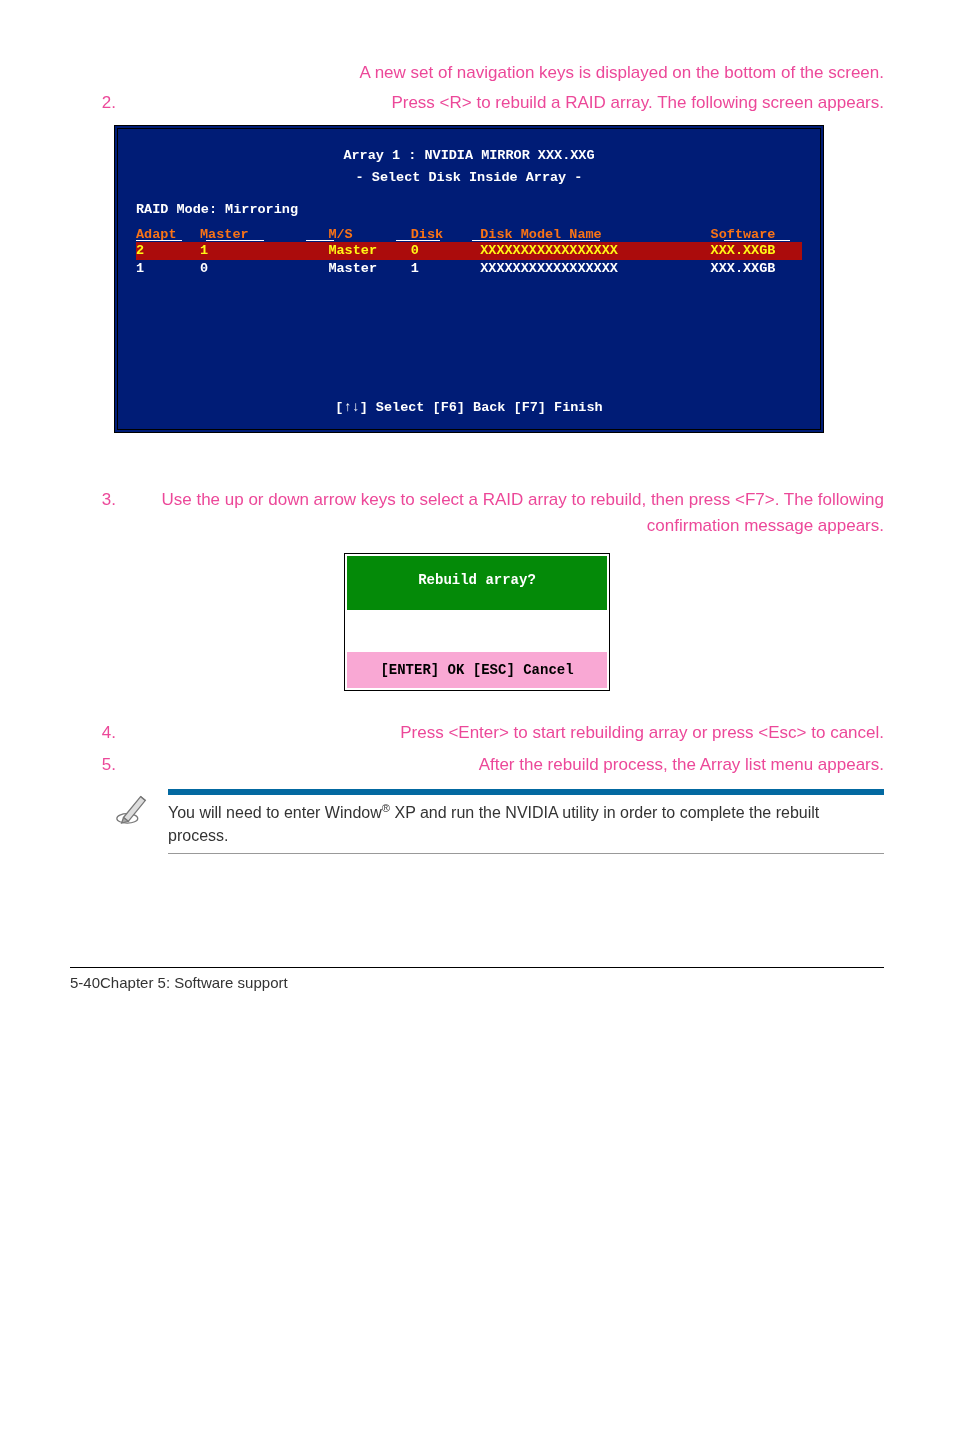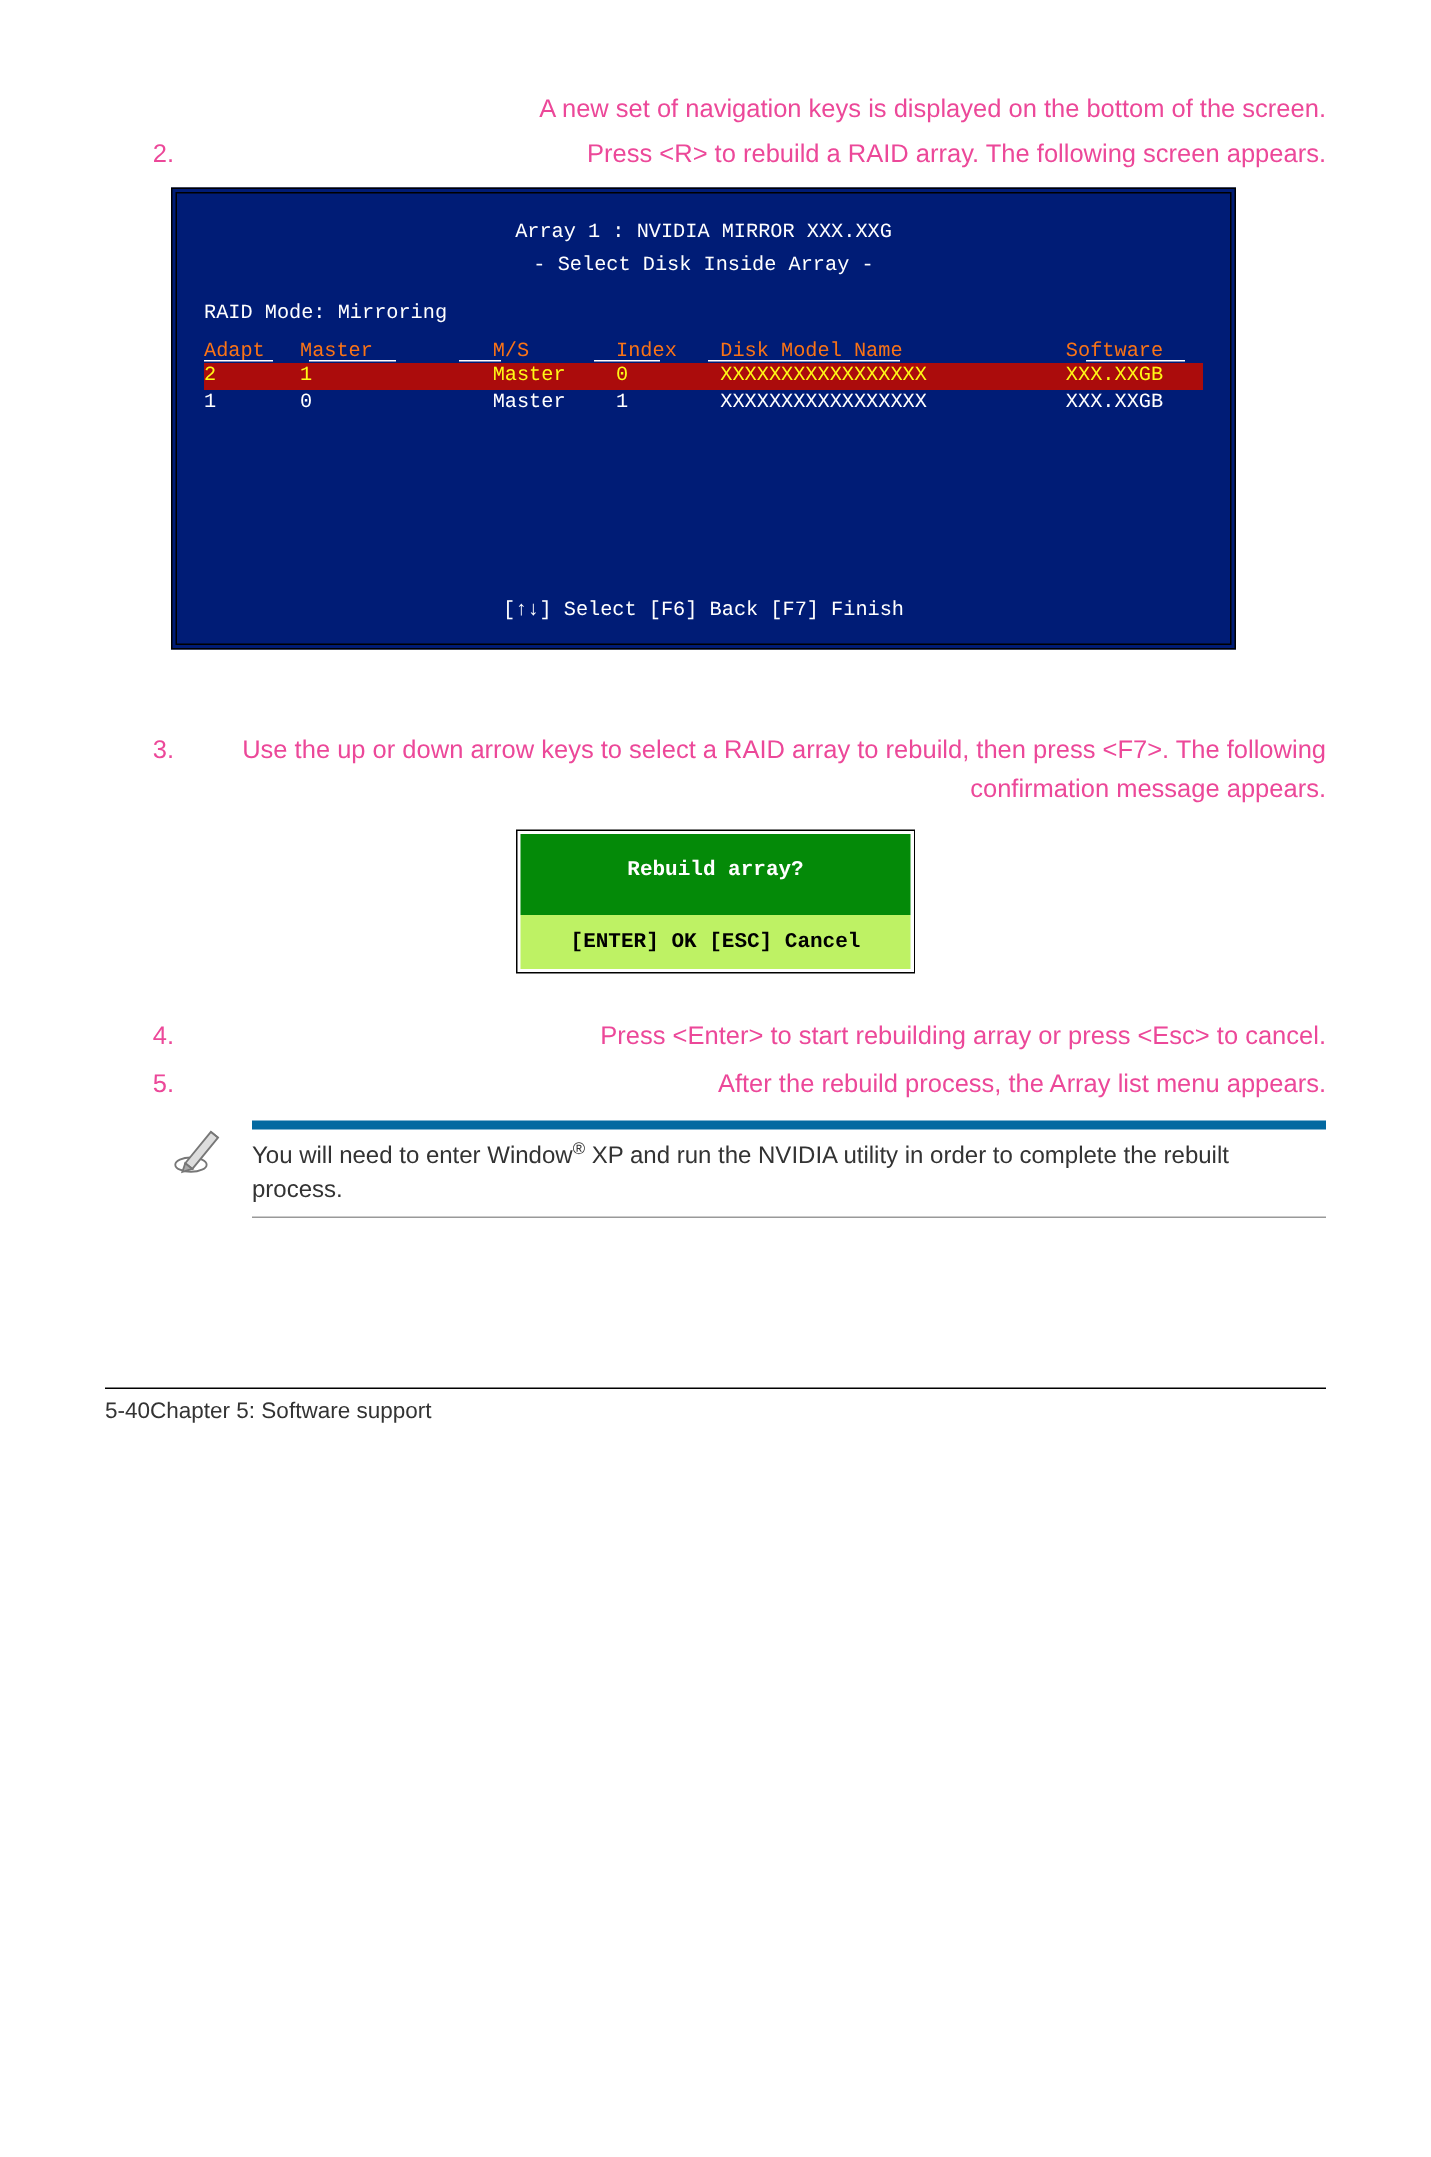--- a/index.html
+++ b/index.html
@@ -33,21 +33,21 @@
   .indent-line {
     margin-left: 46px;
     margin-bottom: 4px;
   }
   .bios-box {
     border: 4px double #000;
     background: #001c76;
     color: #fff;
     font-family: "Courier New", monospace;
     font-size: 13.5px;
-    font-weight: normal;
+    font-weight: bold;
     margin: 10px 0 30px 44px;
     width: 710px;
     box-sizing: border-box;
   }
   .bios-header {
     text-align: center;
     padding: 16px 0 8px 0;
     line-height: 1.6;
     color: #fff;
   }
@@ -103,24 +103,25 @@
     font-weight: bold;
     box-shadow: 0 0 0 1px #000;
   }
   .modal-top {
     background: #048a08;
     color: #fff;
     text-align: center;
     padding: 16px 0 22px 0;
   }
   .modal-bot {
-    background: #bef264;
+    background: #f9a8d4;
     color: #000;
     text-align: center;
     padding: 10px 16px;
+    margin-top: 42px;
   }
   .note-block {
     display: flex;
     align-items: flex-start;
     margin: 12px 0 0 44px;
     gap: 16px;
   }
   .note-lines {
     flex:1;
     border-top: 6px solid #0369a1;
@@ -161,21 +162,21 @@
       <div>- Select Disk Inside Array -</div>
     </div>
     <div class="bios-mid">
       <div>RAID Mode: Mirroring</div>
     </div>
     <div class="bios-table">
       <div class="bt-head">
         <span class="col-adapt">Adapt</span>
         <span class="col-channel">Master</span>
         <span class="col-ms">M/S</span>
-        <span class="col-index">Index</span>
+        <span class="col-index">Disk</span>
         <span class="col-model">Disk Model Name</span>
         <span class="col-cap">Software</span>
       </div>
       <div class="bt-underline">
         <span style="width:46px;margin-right:24px"></span>
         <span style="width:58px;margin-right:42px"></span>
         <span style="width:28px;margin-right:62px"></span>
         <span style="width:44px;margin-right:32px"></span>
         <span style="width:128px;margin-right:124px"></span>
         <span style="width:66px;"></span>

